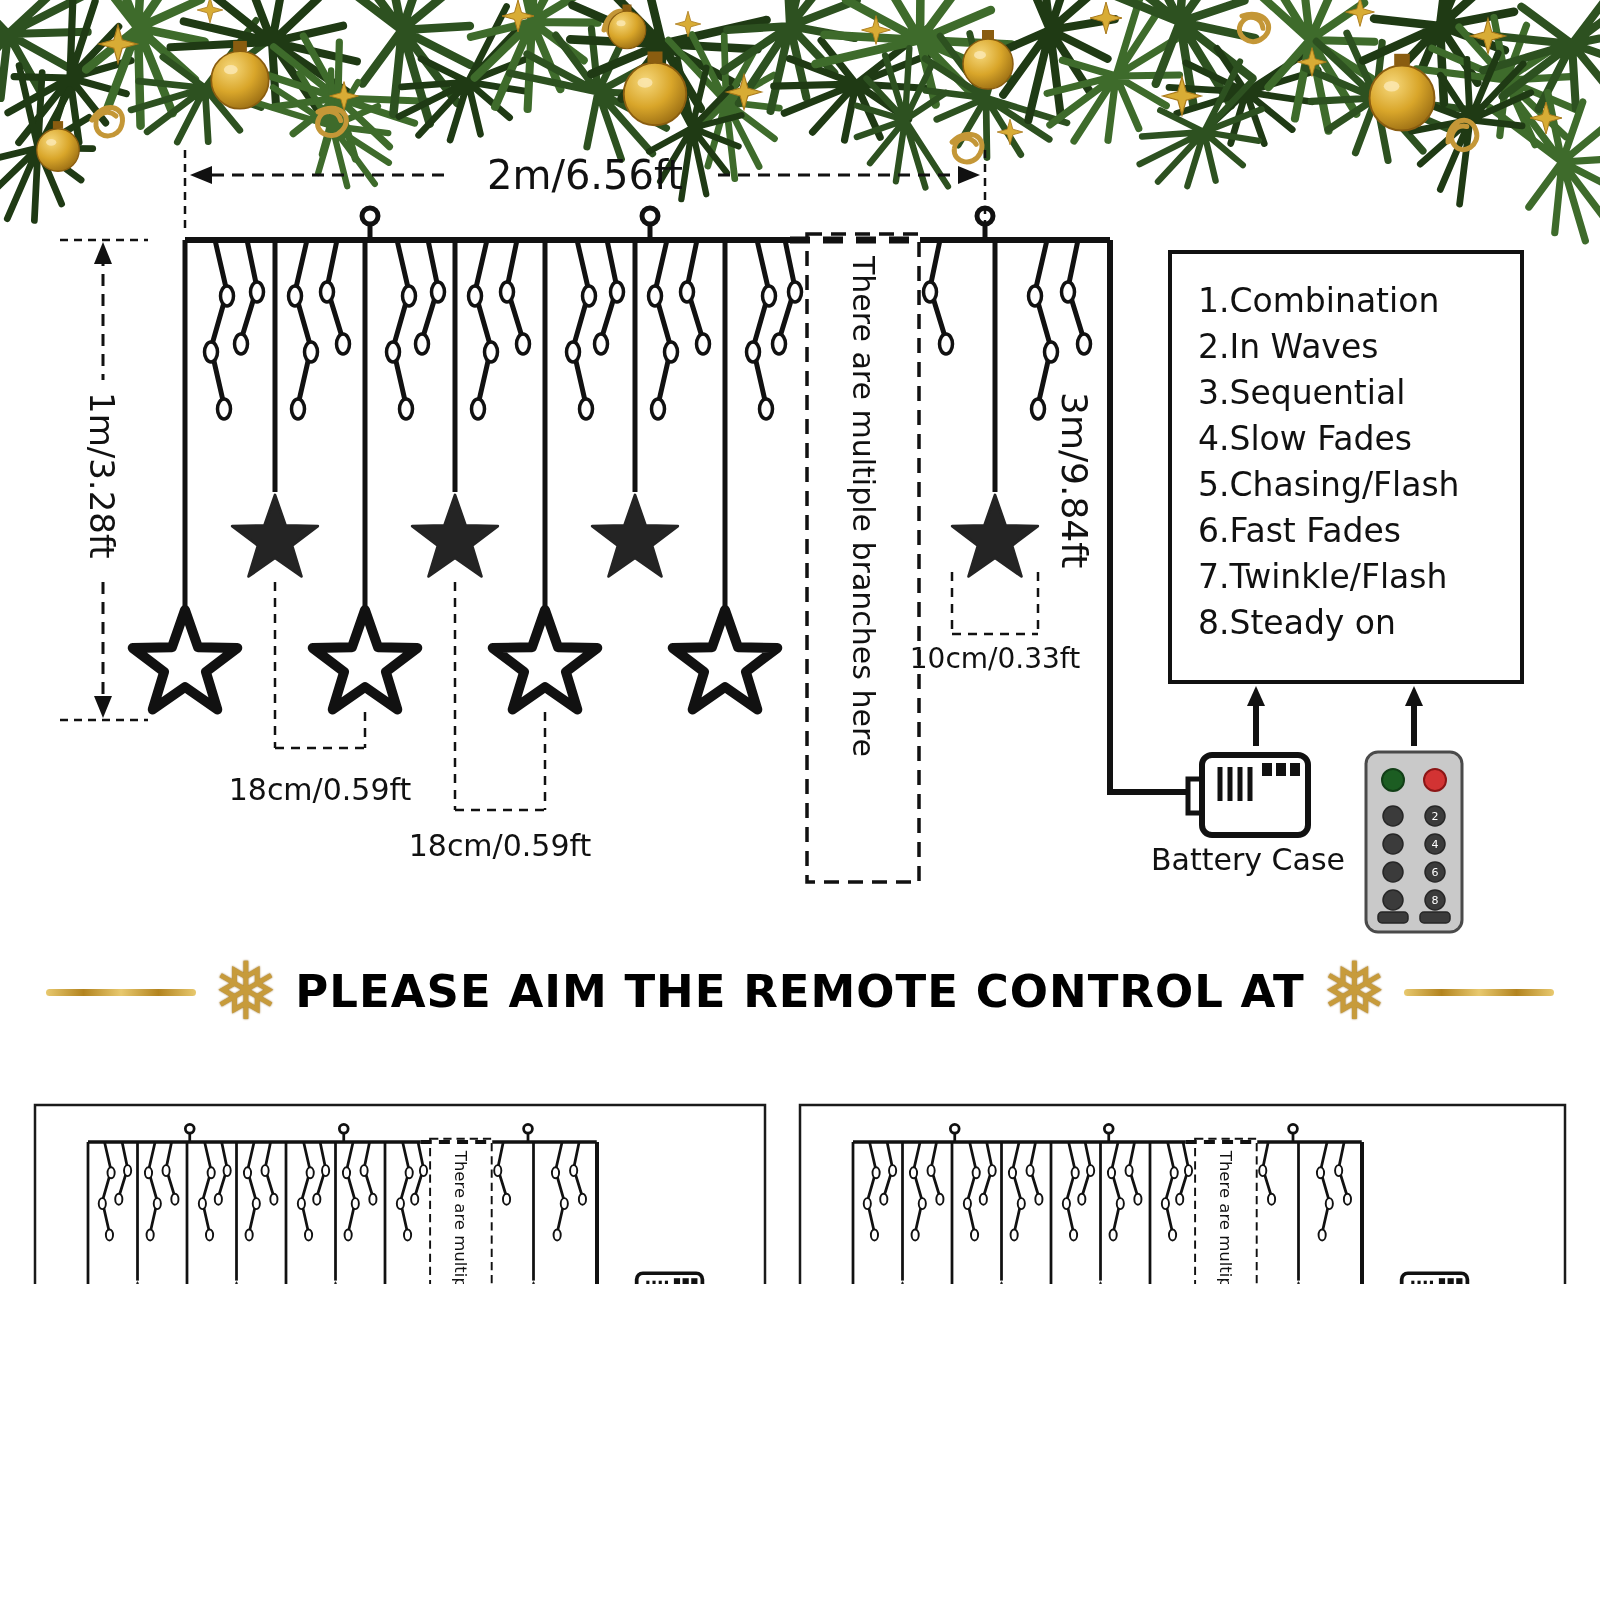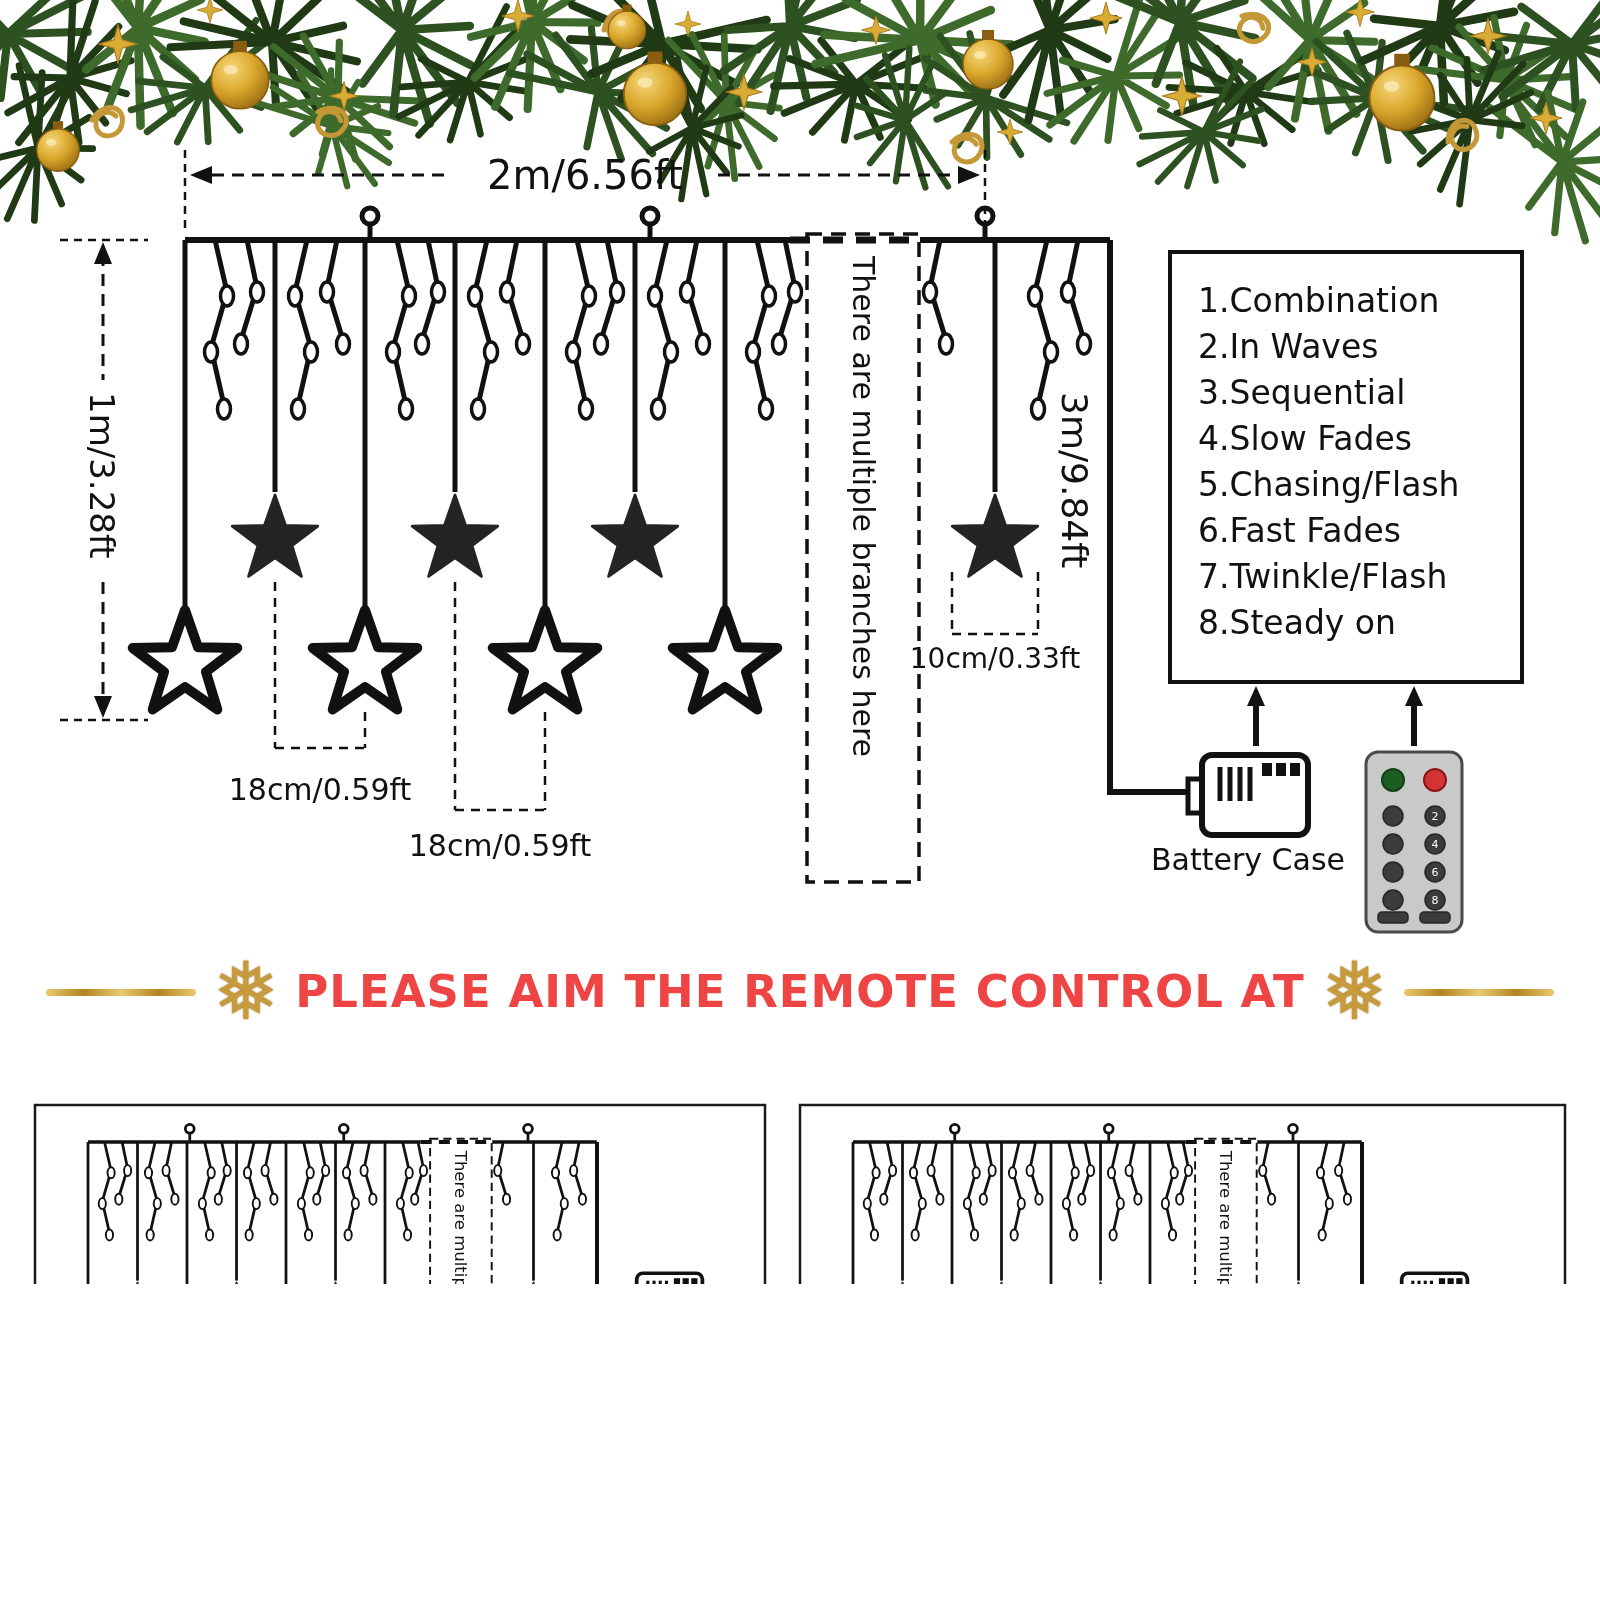--- a/index.html
+++ b/index.html
@@ -5,21 +5,21 @@
   html,body{margin:0;padding:0;background:#fff;}
   .stage{position:relative;width:1600px;height:1284px;background:#fff;overflow:hidden;
          font-family:"DejaVu Sans",sans-serif;text-decoration:underline;}
   .stage svg{position:absolute;top:0;left:0;}
   svg text{font-family:"DejaVu Sans",sans-serif;}
   .instruction{position:absolute;top:952px;left:0;width:1600px;display:flex;
                align-items:center;justify-content:center;gap:16px;}
   .gold-line{width:150px;height:7px;border-radius:4px;
              background:linear-gradient(90deg,#e8c96f,#b3841f,#e8c96f,#b3841f,#e8c96f);}
   .snowflake{font-size:80px;line-height:1;color:#c79b3b;text-shadow:0 0 2px #8a5d10;}
-  .instruction-lines{text-align:center;color:#ef4444;font-weight:bold;font-size:45px;
+  .instruction-lines{text-align:center;color:#000000;font-weight:bold;font-size:45px;
                      line-height:1.32;letter-spacing:1px;}
 </style>
 </head>
 <body>
 
 <div class="stage">
 
 <svg width="1600" height="1600" viewBox="0 0 1600 1600">
   <defs>
     <radialGradient id="goldGrad" cx="35%" cy="30%" r="75%">

